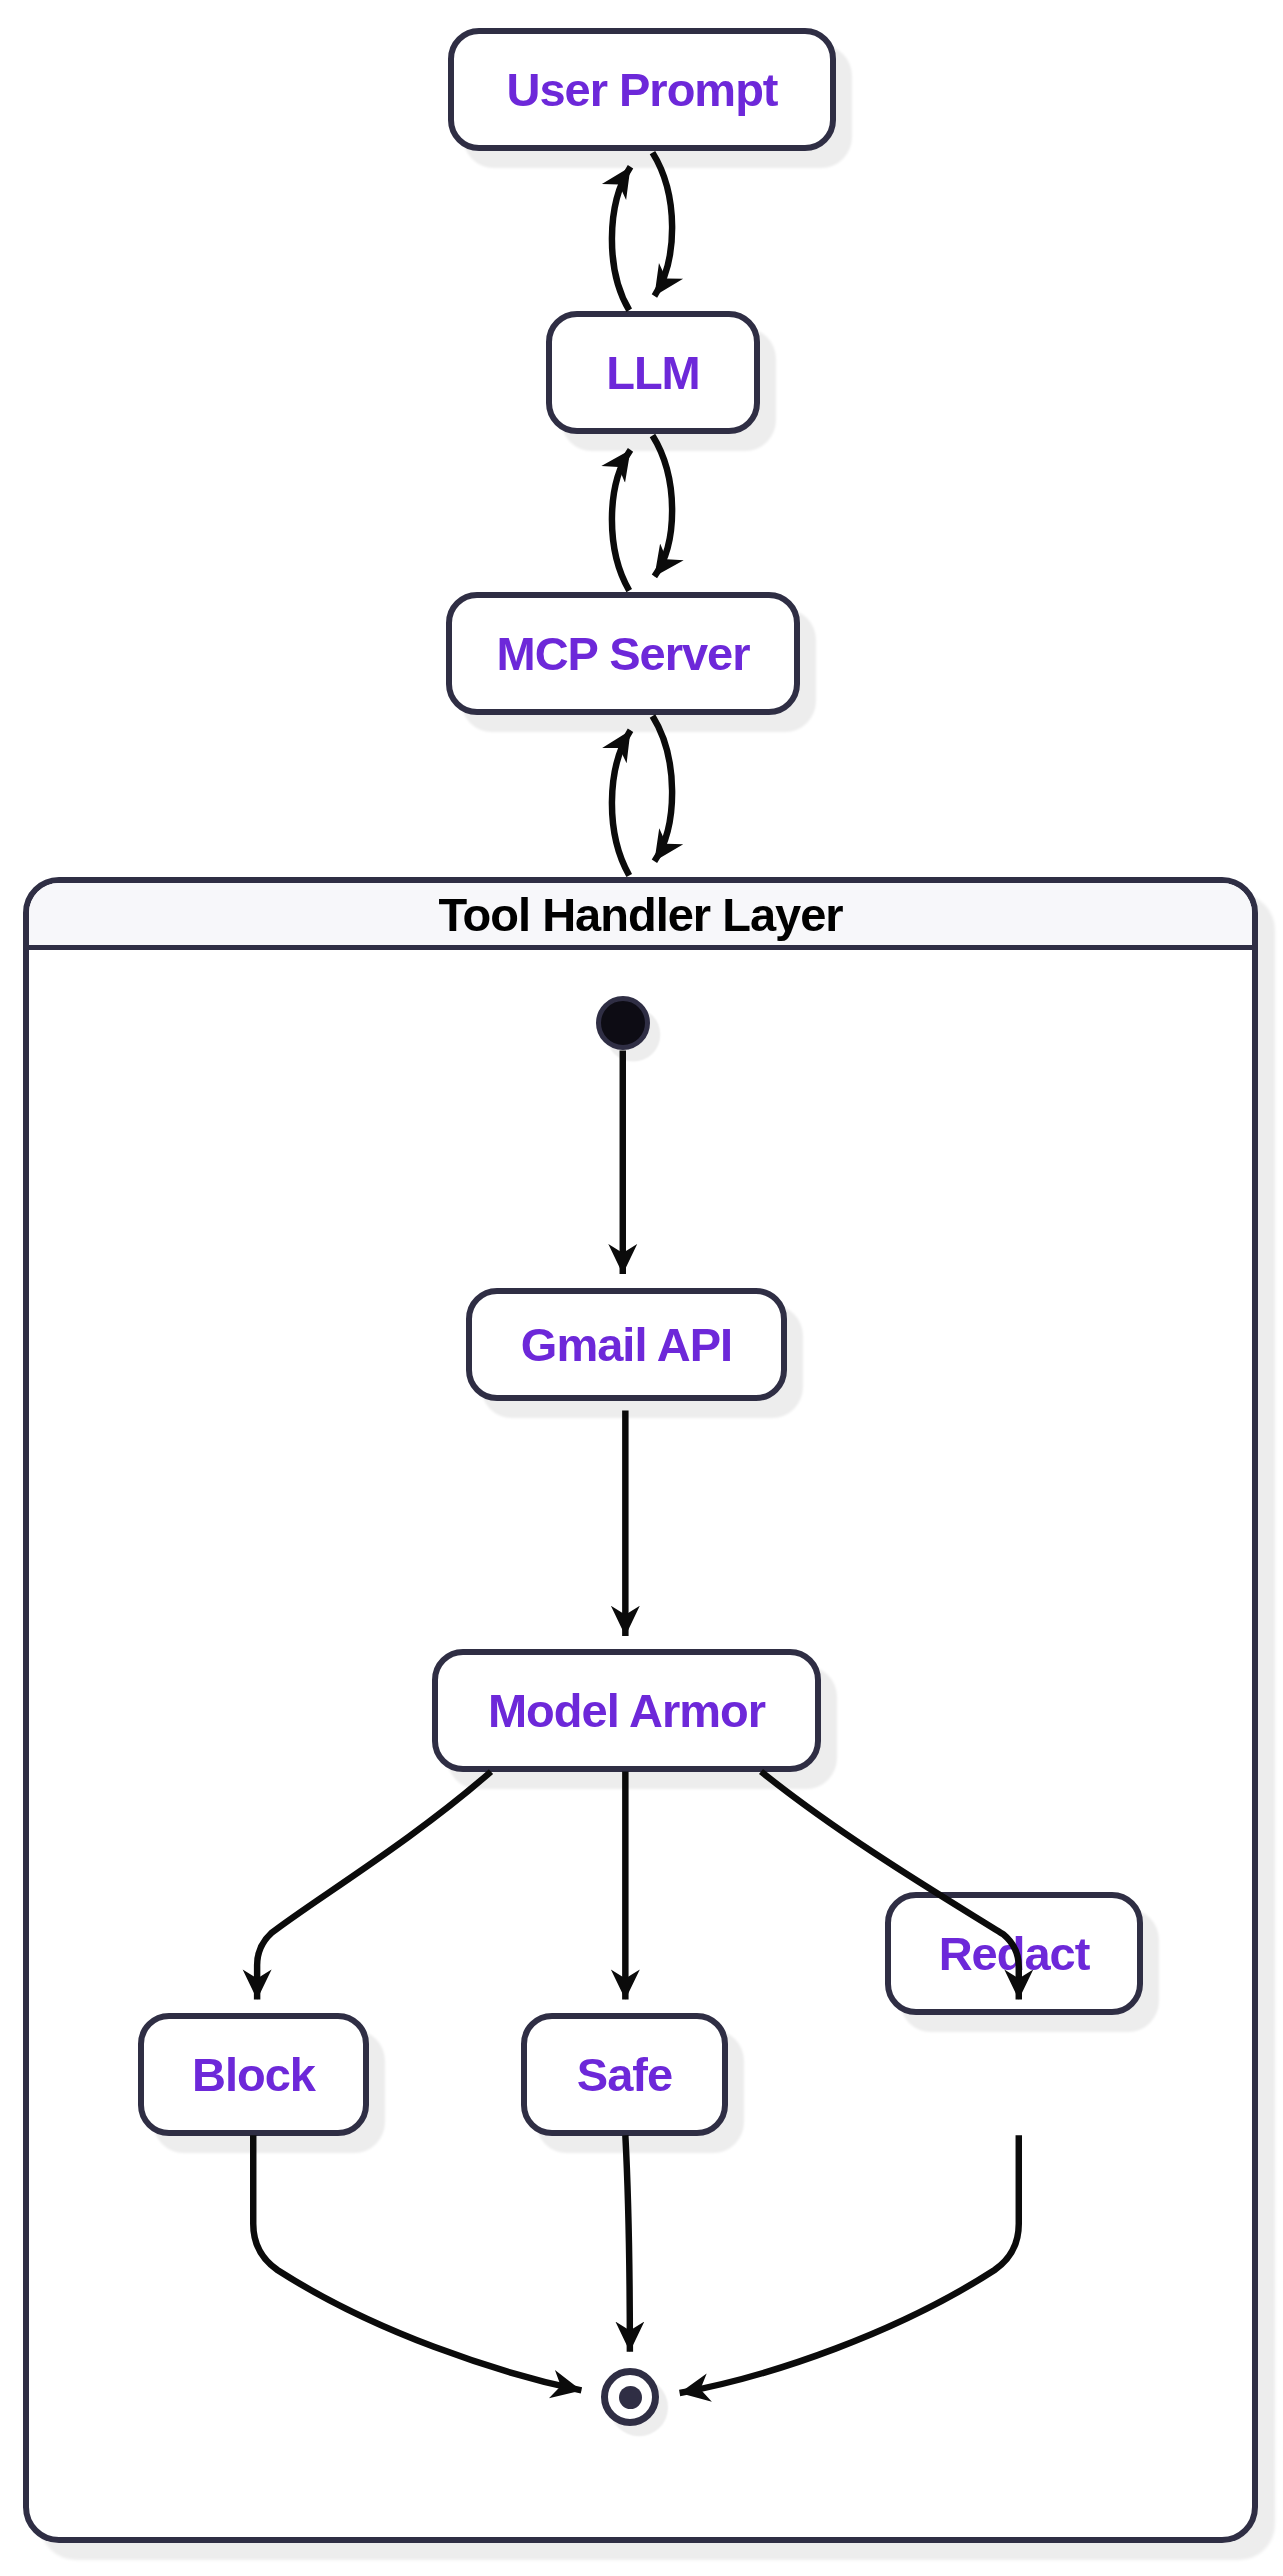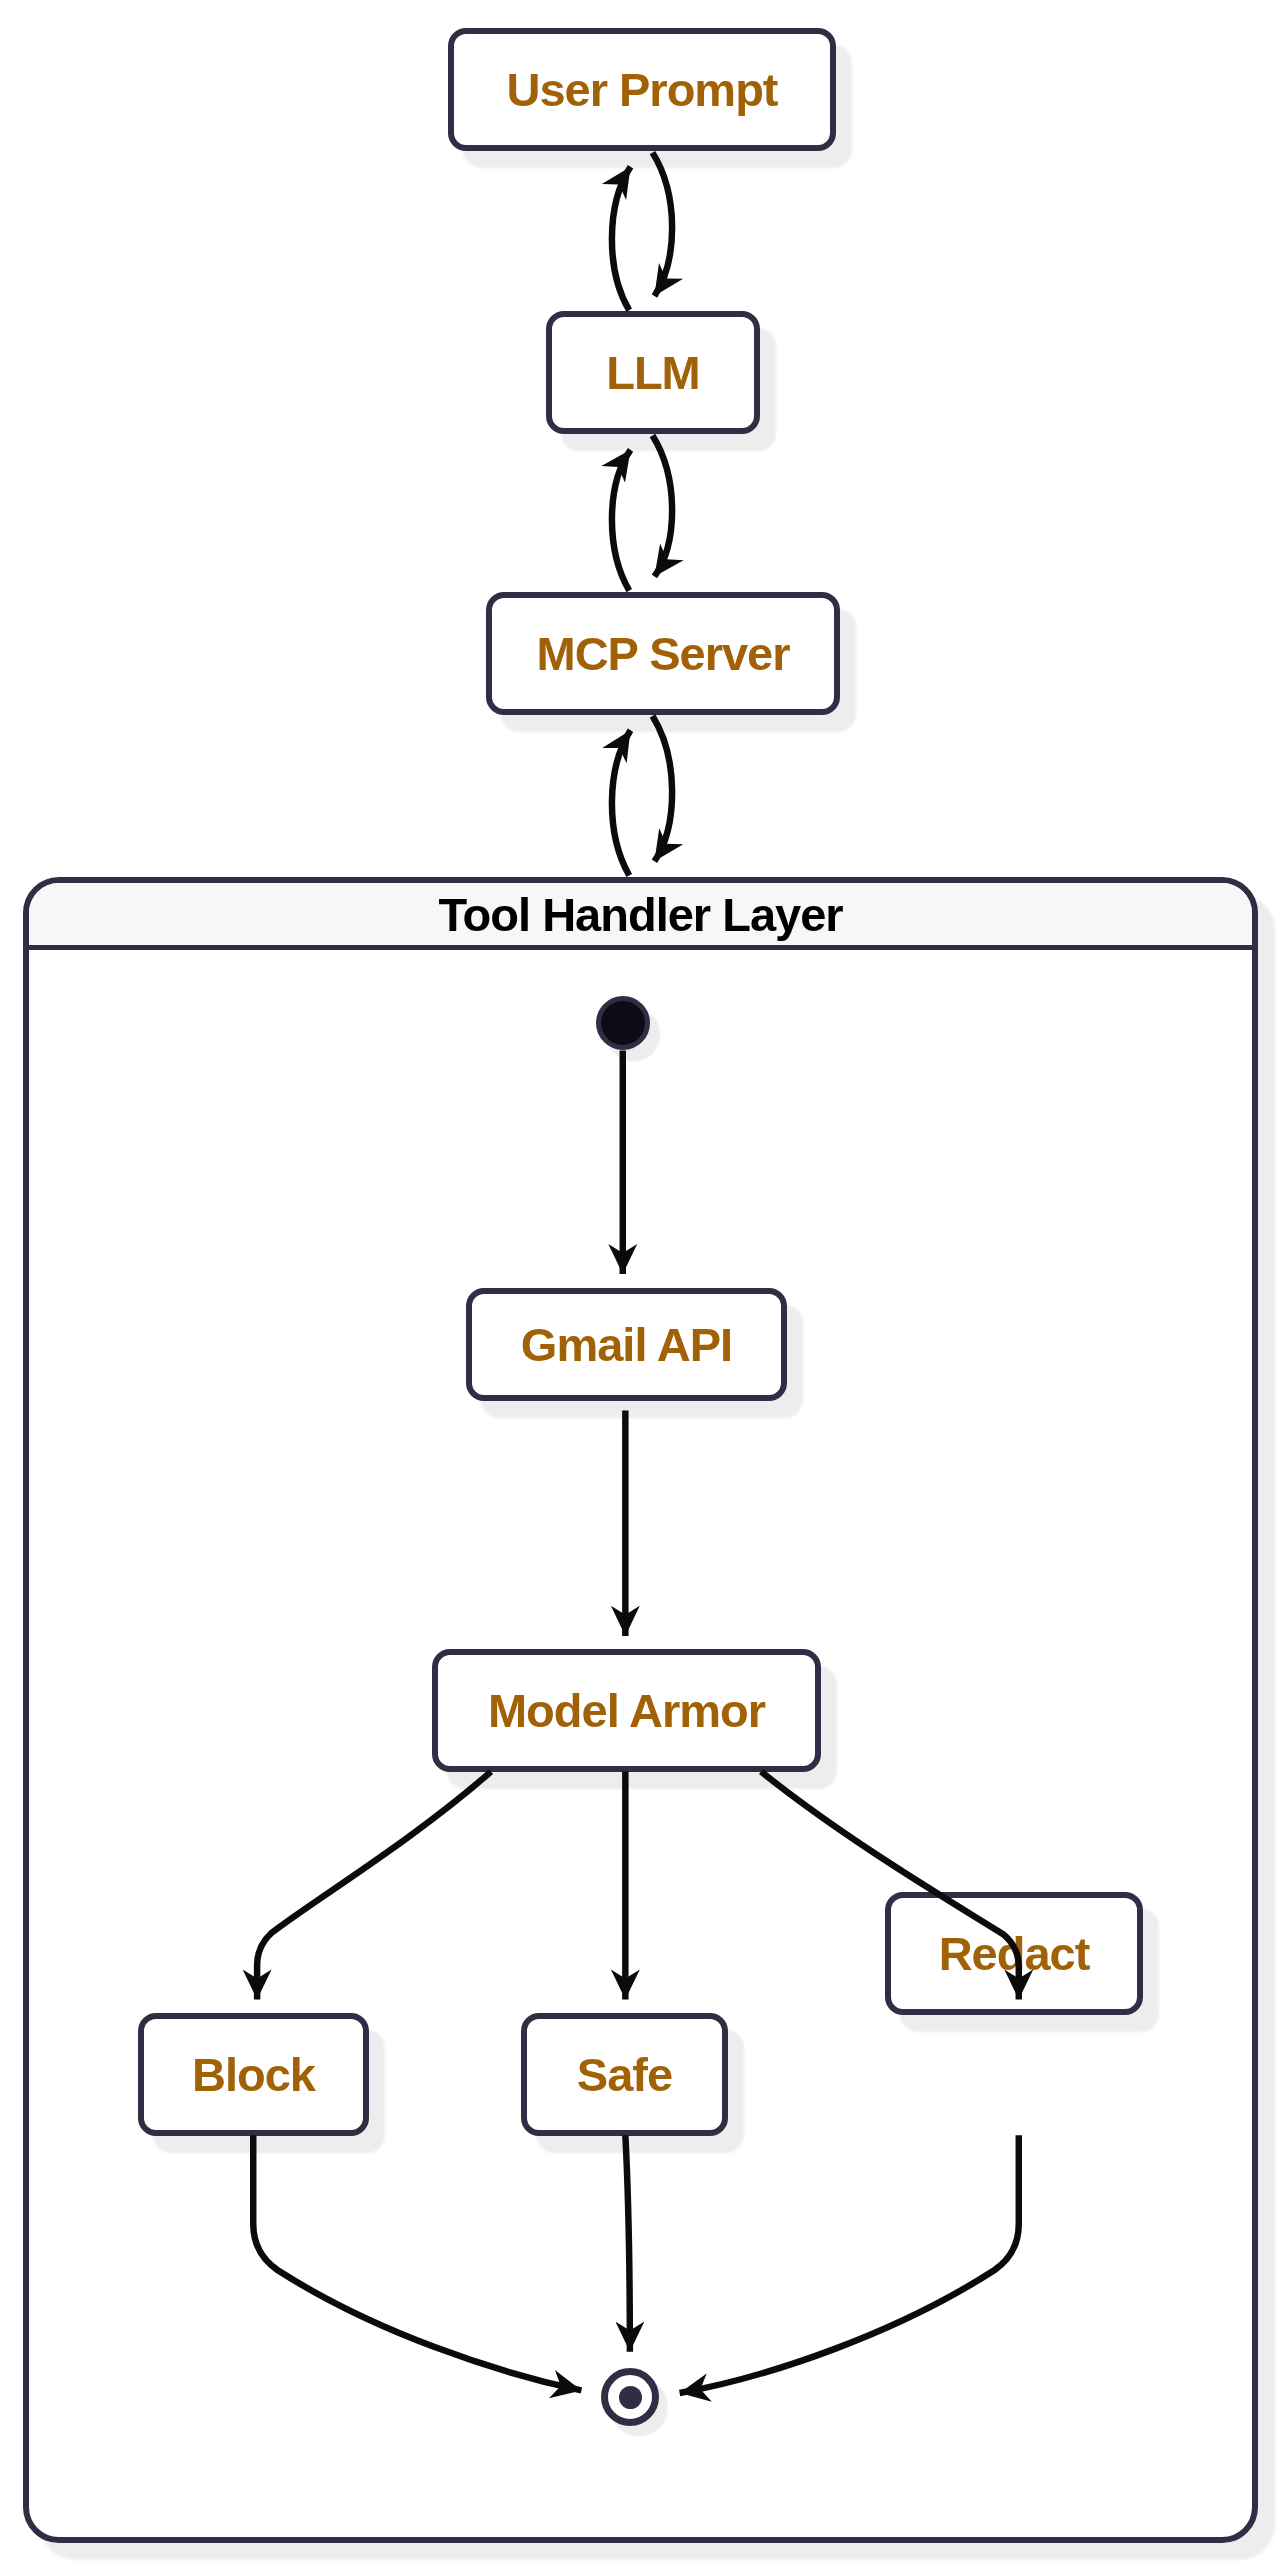--- a/index.html
+++ b/index.html
@@ -8,24 +8,24 @@
     width:1283px;height:2576px;
     background:#ffffff;
     font-family:"Liberation Sans",sans-serif;
     overflow:hidden;
   }
   .node{
     position:absolute;
     box-sizing:border-box;
     background:#ffffff;
     border:6.5px solid #2f2e44;
-    border-radius:18px;
+    border-radius:31px;
     box-shadow:15.5px 17px 2.6px #ededed;
     display:flex;align-items:center;justify-content:center;
-    color:#a16207;
+    color:#6d28d9;
     font-weight:700;font-size:47px;letter-spacing:-1px;
     z-index:2;
     text-align:right;
   }
   .container-box{
     position:absolute;
     box-sizing:border-box;
     left:23px;top:877px;width:1235px;height:1666px;
     background:#ffffff;
     border:6.5px solid #2f2e44;
@@ -83,21 +83,21 @@
 <div class="stage">
 
   <div class="node" style="left:448px;top:28.4px;width:388px;height:123px;">
     <span>User Prompt</span>
   </div>
 
   <div class="node" style="left:546px;top:311px;width:214px;height:123px;">
     <span>LLM</span>
   </div>
 
-  <div class="node" style="left:486px;top:592px;width:354px;height:123px;">
+  <div class="node" style="left:446px;top:592px;width:354px;height:123px;">
     <span>MCP Server</span>
   </div>
 
   <div class="container-box">
     <div class="container-title">
       <span>Tool Handler Layer</span>
     </div>
   </div>
 
   <div class="start-state"></div>

